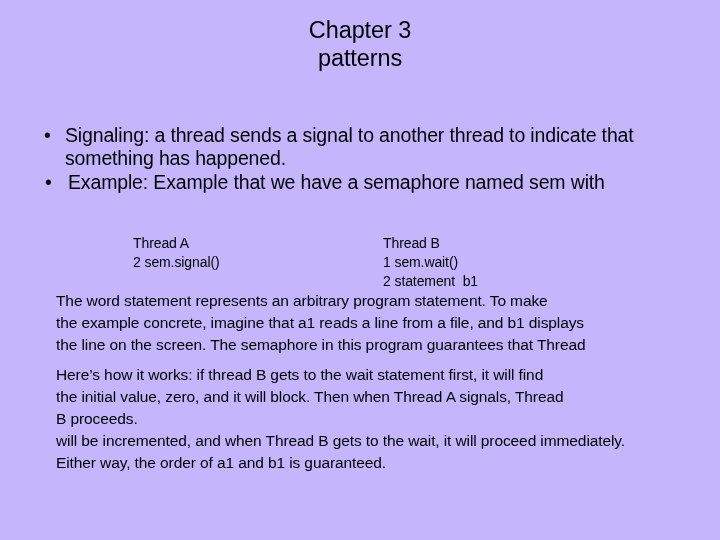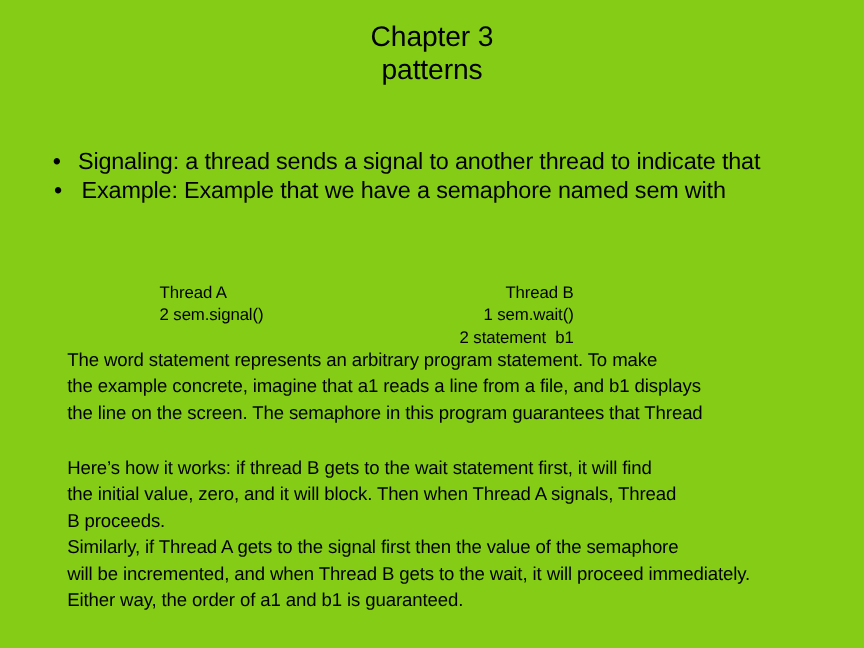--- a/index.html
+++ b/index.html
@@ -83,21 +83,21 @@
     width: 520px;
   }
   .thread-col {
     position: absolute;
     top: 12px;
     font-size: 14px;
     line-height: 19px;
     letter-spacing: -0.1px;
   }
   .thread-col.a { left: 0px; }
-  .thread-col.b { left: 250px; text-align: right; }
+  .thread-col.b { left: 250px; }
   .thread-head {
     display: block;
     white-space: pre;
   }
   .thread-line {
     display: block;
     white-space: pre;
   }
 
   
@@ -106,42 +106,43 @@
     left: 56px;
     top: 290px;
     width: 655px;
   }
   .para {
     font-size: 15.5px;
     line-height: 22px;
     letter-spacing: -0.1px;
   }
   .para + .para {
-    margin-top: 24px;
+    margin-top: 8px;
   }
   .para-line {
     display: block;
     white-space: nowrap;
   }
 </style>
 </head>
 <body>
 
-<div class="slide" style="background: #84cc16; color: rgb(0, 0, 0);">
+<div class="slide" style="background: #c4b5fd; color: rgb(0, 0, 0);">
 
   <div class="title-block">
     <span class="title-line">Chapter 3</span>
     <span class="title-line">patterns</span>
   </div>
 
   <div class="bullet-list">
 
     <div class="bullet-item first">
       <span class="bullet-marker">•</span>
       <span class="bullet-text">Signaling: a thread sends a signal to another thread to indicate that</span>
+      <span class="bullet-text">something has happened.</span>
     </div>
 
     <div class="bullet-item second">
       <span class="bullet-marker">•</span>
       <span class="bullet-text">Example:   Example that we have a semaphore named sem with</span>
     </div>
 
   </div>
 
   <div class="threads">
@@ -164,20 +165,19 @@
     <div class="para">
       <span class="para-line">The word statement represents an arbitrary program statement. To make</span>
       <span class="para-line">the example concrete, imagine that a1 reads a line from a file, and b1 displays</span>
       <span class="para-line">the line on the screen. The semaphore in this program guarantees that Thread</span>
     </div>
 
     <div class="para">
       <span class="para-line">Here’s how it works: if thread B gets to the wait statement first, it will find</span>
       <span class="para-line">the initial value, zero, and it will block. Then when Thread A signals, Thread</span>
       <span class="para-line">B proceeds.</span>
-      <span class="para-line">Similarly, if Thread A gets to the signal first then the value of the semaphore</span>
       <span class="para-line">will be incremented, and when Thread B gets to the wait, it will proceed immediately.</span>
       <span class="para-line">Either way, the order of a1 and b1 is guaranteed.</span>
     </div>
 
   </div>
 
 </div>
 
 </body></html>

